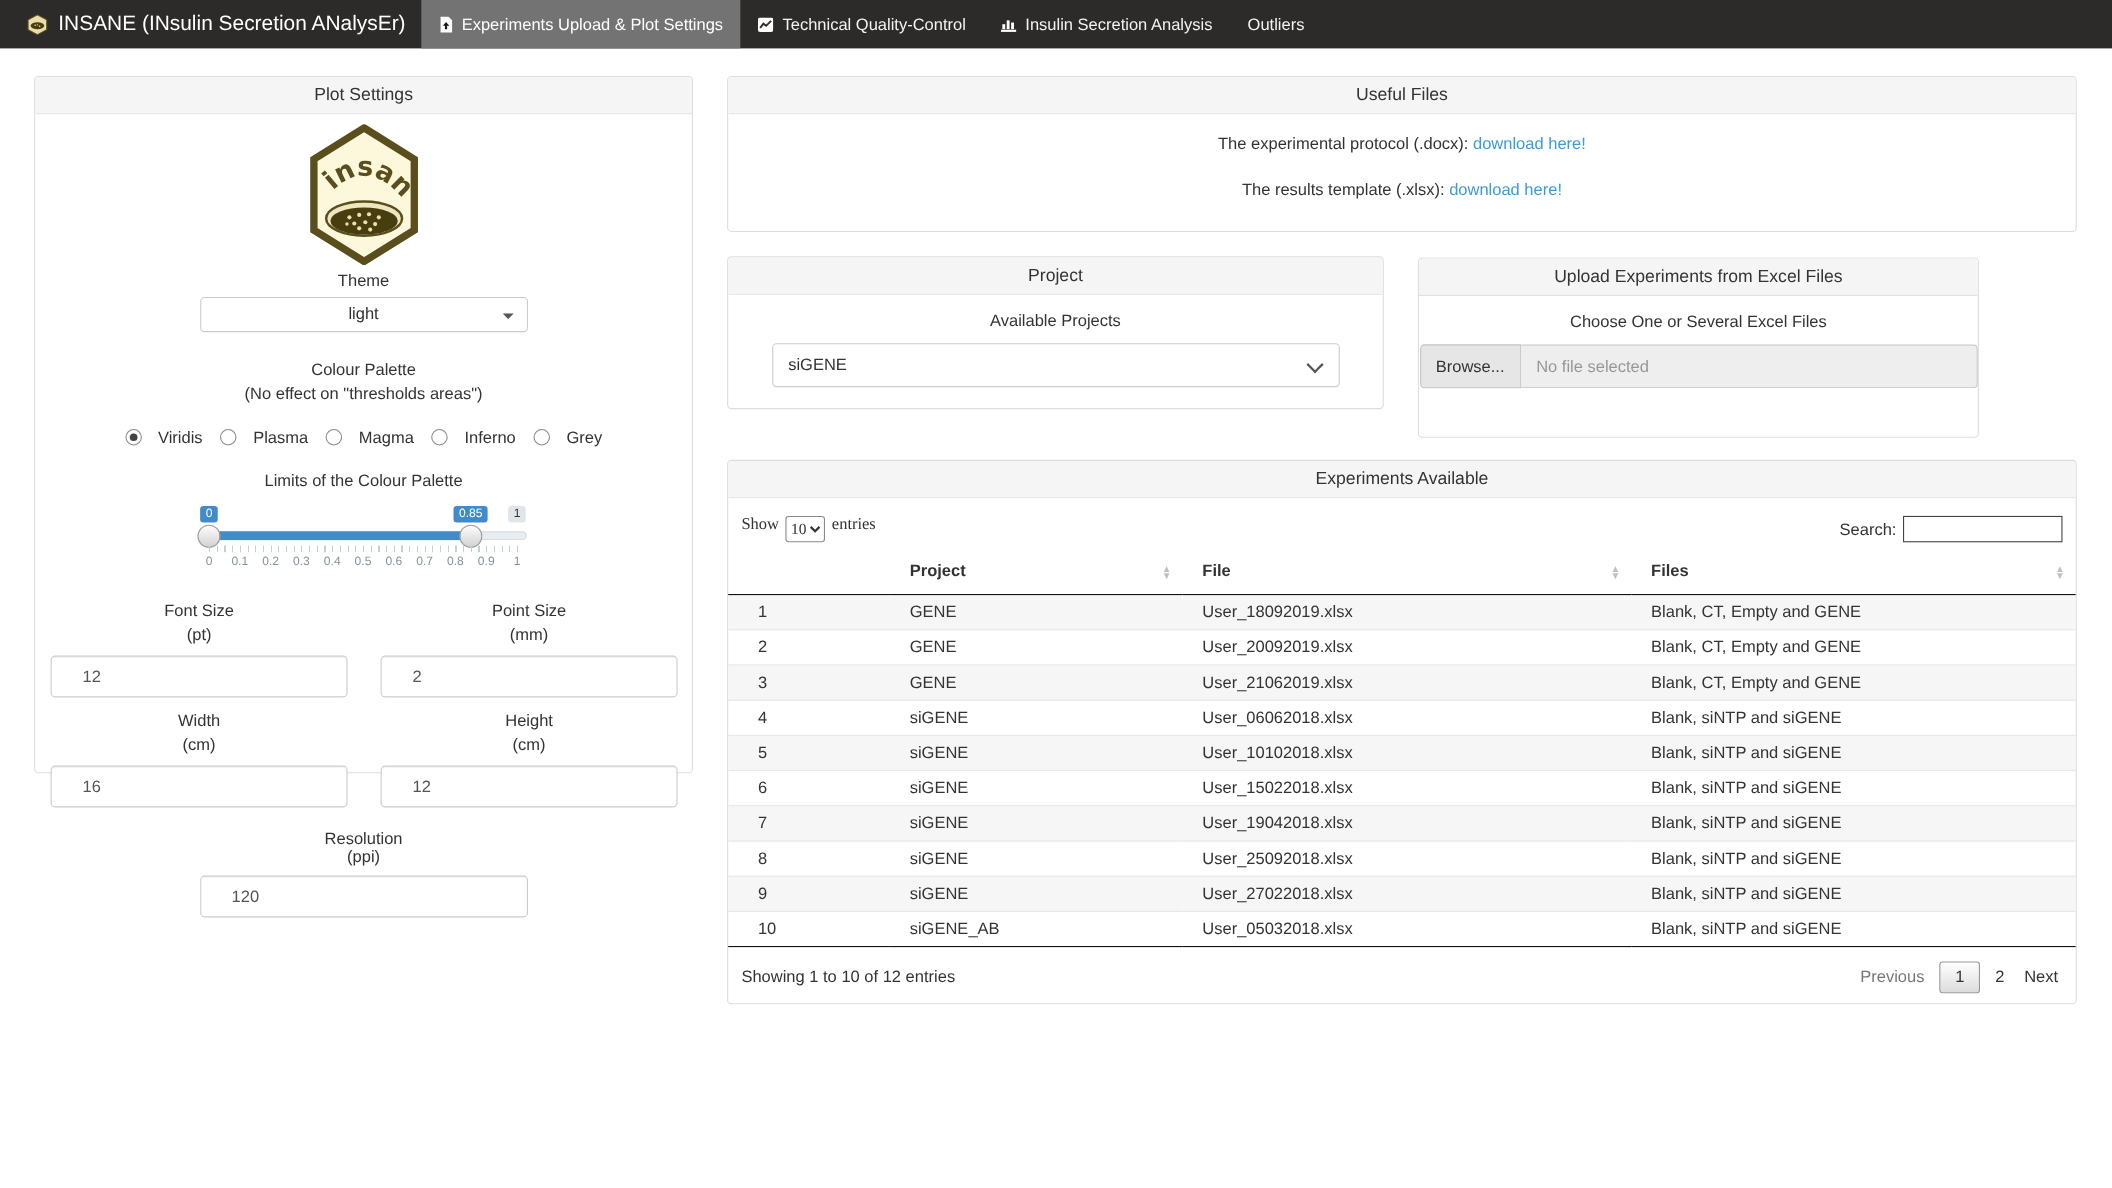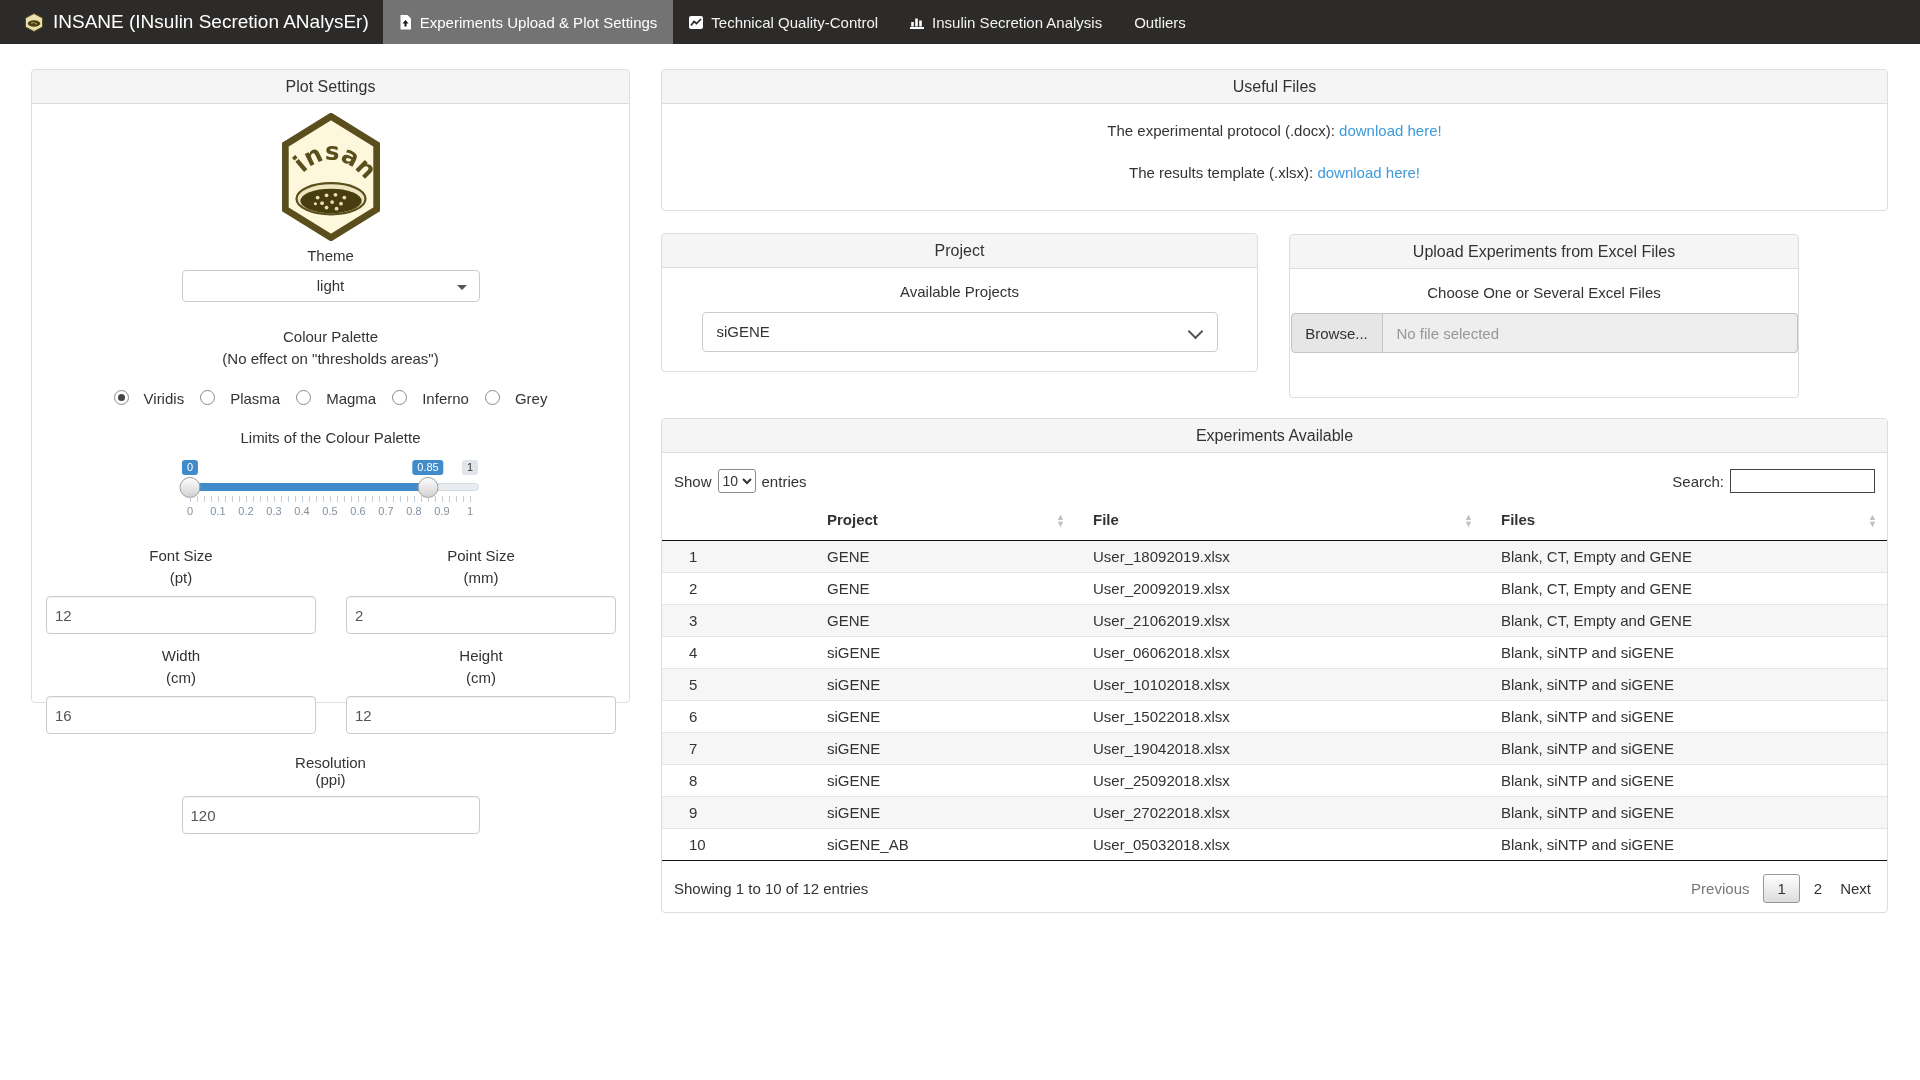--- a/index.html
+++ b/index.html
@@ -45,21 +45,21 @@
     background:linear-gradient(#fdfdfd,#d2d2d2);border:1px solid #9e9e9e;box-sizing:border-box;cursor:pointer;}
   .tickmarks{position:absolute;left:0;top:36px;width:281px;height:6px;
     background:repeating-linear-gradient(to right,#c3ced8 0 1px,transparent 1px 7px);}
   .ticklabels{position:absolute;left:0;top:45px;width:280px;height:14px;}
   .ticklabels span{position:absolute;transform:translateX(-50%);font-size:11px;color:#8293a2;}
   
   .fields-grid{display:grid;grid-template-columns:270px 270px;column-gap:30px;padding:0 14px;margin-top:20px;}
   .field .lbl,.field .unit{line-height:20px;}
   .field .unit{margin-top:2px;}
   .txt-input{display:block;width:100%;height:38px;margin-top:8px;border:1px solid #ccc;border-radius:4px;
-    box-sizing:border-box;padding:0 8px;font-size:15px;color:#555;box-shadow:inset 0 1px 1px rgba(0,0,0,.06);
+    box-sizing:border-box;padding:0 28px;font-size:15px;color:#555;box-shadow:inset 0 1px 1px rgba(0,0,0,.06);
     font-family:inherit;}
   .row2{margin-top:12px;}
   .res-block{margin-top:20px;}
   .res-block .txt-input{width:298px;margin:8px auto 0;}
   
   .useful-body{text-align:center;padding-top:17px;}
   .useful-line{line-height:20px;}
   .useful-line + .useful-line{margin-top:22px;}
   a.dl{color:#3c9ad9;text-decoration:none;cursor:pointer;}
   
@@ -67,21 +67,21 @@
   .proj-select{position:relative;margin:10px auto 0;width:516px;height:40px;border:1px solid #ccc;border-radius:4px;
     background:#fff;box-sizing:border-box;line-height:38px;padding:0 14px;color:#333;cursor:pointer;}
   .chev{position:absolute;right:16px;top:13px;width:9px;height:9px;border-right:2px solid #555;border-bottom:2px solid #555;transform:rotate(45deg);}
   .file-group{display:flex;margin:10px auto 0;width:507px;height:40px;box-sizing:border-box;}
   .browse-btn{width:92px;background:#e6e6e6;border:1px solid #c3c3c3;border-radius:4px 0 0 4px;color:#333;
     display:flex;align-items:center;justify-content:center;cursor:pointer;box-sizing:border-box;}
   .file-field{flex:1;background:#eee;border:1px solid #c3c3c3;border-left:none;border-radius:0 4px 4px 0;
     display:flex;align-items:center;padding-left:14px;color:#979797;box-sizing:border-box;}
   
   .exp-controls{display:flex;justify-content:space-between;align-items:center;padding:16px 12px 0 12px;}
-  .show-wrap{display:flex;align-items:center;gap:6px;}
+  .show-wrap{display:flex;gap:6px;font-family:Liberation Serif, serif;}
   .len-select{height:24px;border:1px solid #8a8a8a;border-radius:3px;background:#fff;font-size:14px;color:#333;font-family:inherit;}
   .search-wrap{display:flex;align-items:center;gap:6px;}
   .search-input{width:145px;height:24px;border:1px solid #444;box-sizing:border-box;padding:0 6px;font-family:inherit;font-size:14px;}
   table.exp{width:100%;border-collapse:collapse;margin-top:10px;}
   table.exp thead th{text-align:left;font-weight:bold;color:#333;padding:8px 18px 12px 18px;border-bottom:1px solid #111;position:relative;font-size:15px;}
   table.exp td{padding:7px 18px;font-size:15px;color:#333;}
   table.exp td:first-child{padding-left:27px;}
   table.exp tbody tr{border-top:1px solid #e6e6e6;}
   table.exp tbody tr:nth-child(odd){background:#f6f6f6;}
   table.exp tbody tr:last-child{border-bottom:1px solid #111;}

